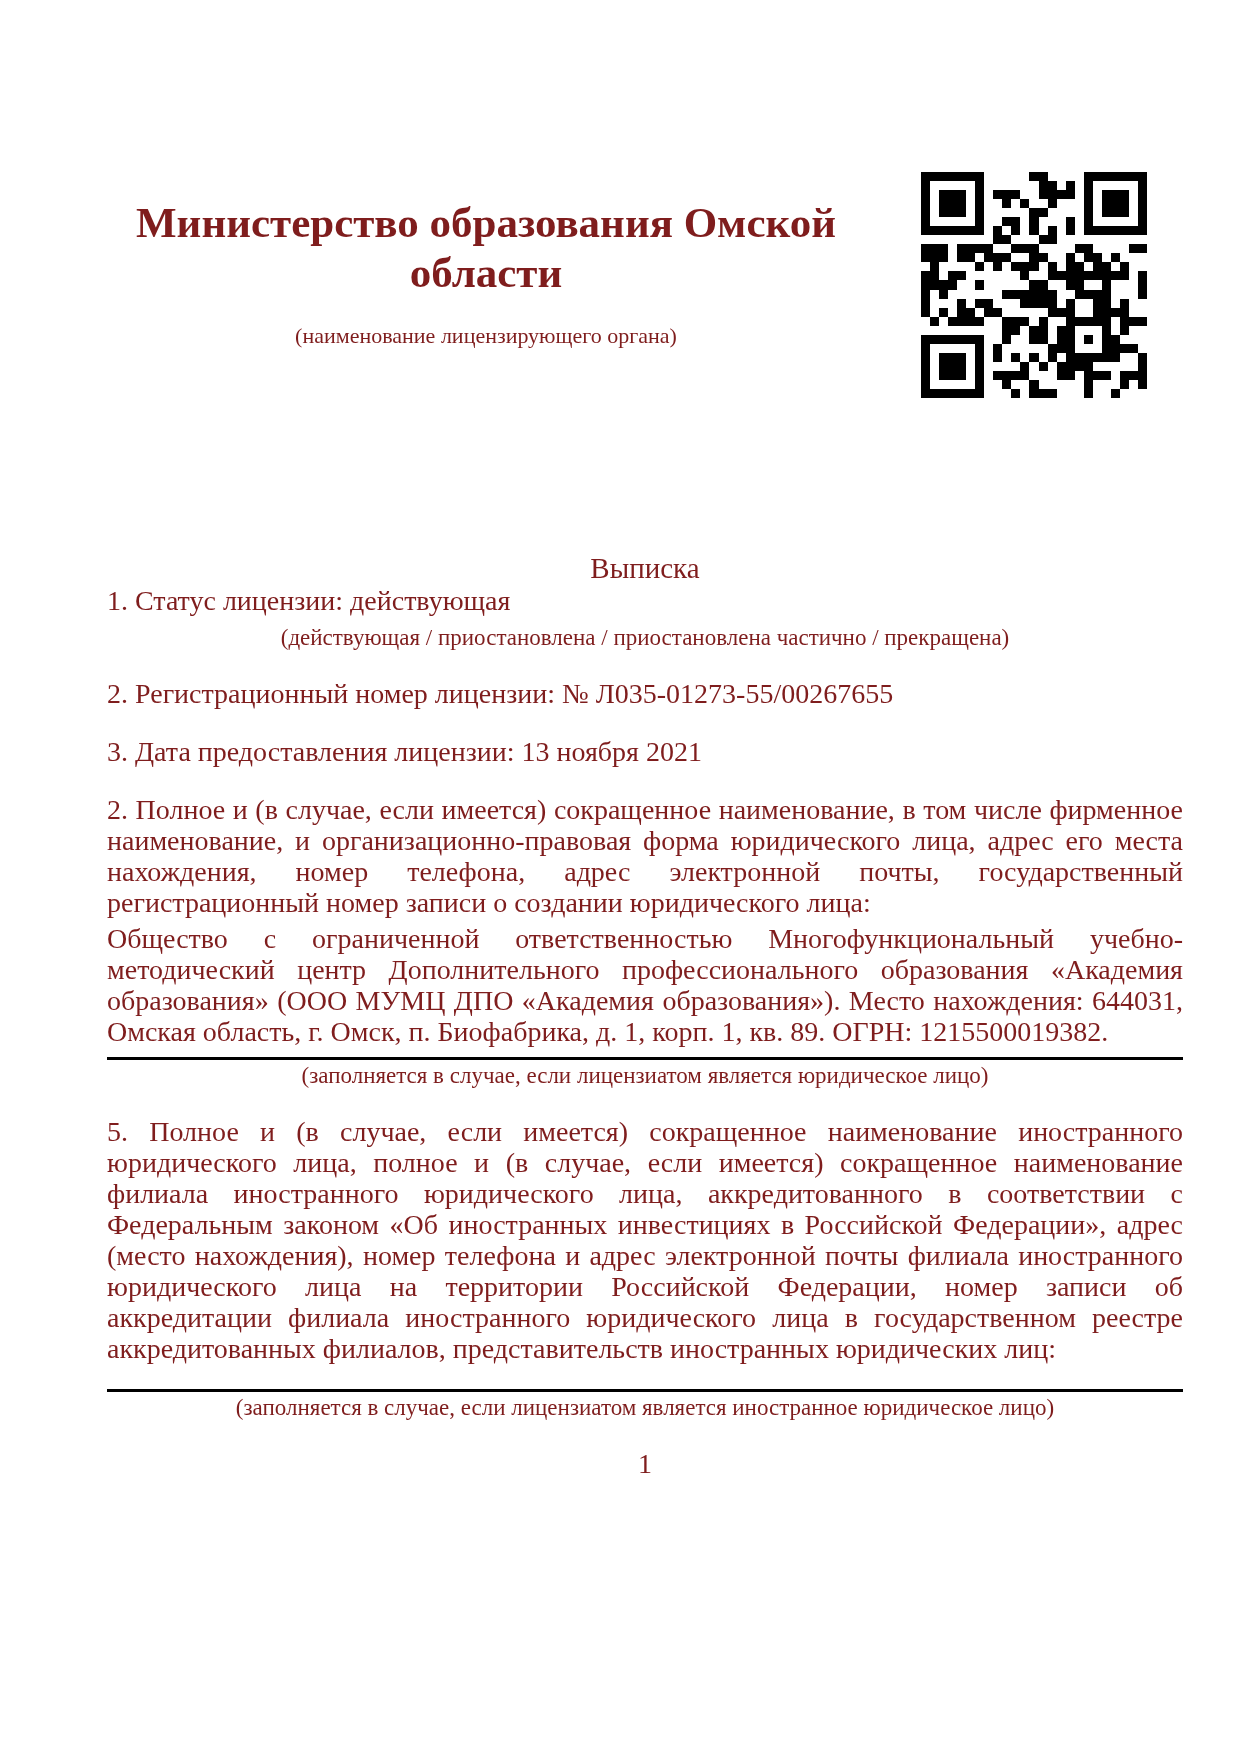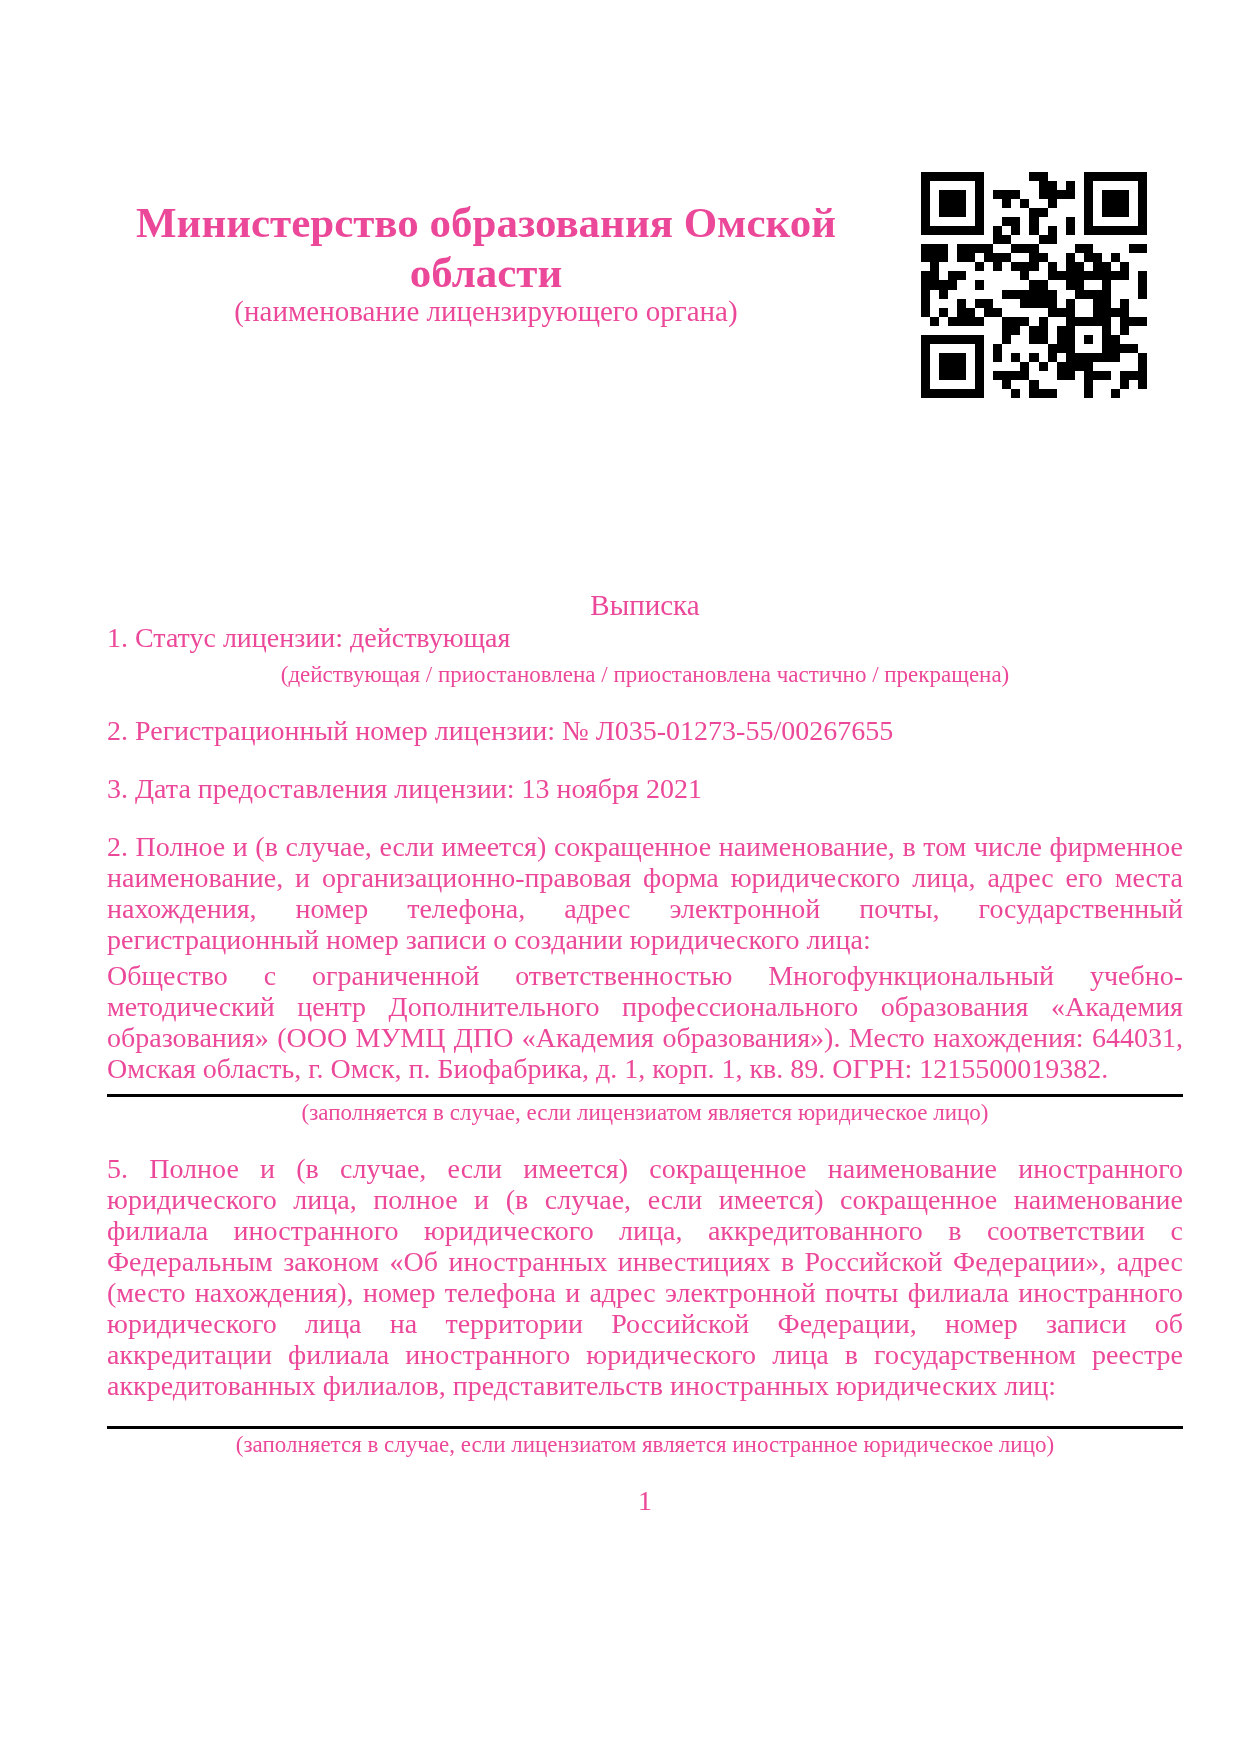--- a/index.html
+++ b/index.html
@@ -1,61 +1,61 @@
 <!DOCTYPE html>
 <html lang="ru"><head>
 <meta charset="utf-8">
 <style>
   html, body { margin: 0; padding: 0; background: #ffffff; }
   .page {
     position: relative;
     width: 1241px;
     height: 1754px;
     background: #ffffff;
-    color: #ec4899;
+    color: #7f1d1d;
     font-family: "Liberation Serif", "DejaVu Serif", serif;
     overflow: hidden;
   }
 
   
   .title-block {
     position: absolute;
     left: 107px;
     top: 198px;
     width: 758px;
     text-align: center;
   }
   .ministry-title {
     font-size: 43px;
     font-weight: bold;
     line-height: 50px;
   }
   .ministry-caption {
-    font-size: 29px;
+    font-size: 22px;
     line-height: 27px;
-    margin-top: 0;
+    margin-top: 24px;
   }
   .qr {
     position: absolute;
     left: 921px;
     top: 172px;
     width: 226px;
     height: 226px;
   }
   .qr svg { width: 100%; height: 100%; shape-rendering: crispEdges; }
 
   
   .content {
     position: absolute;
     left: 107px;
     right: 58px;
     top: 0;
     padding-top: 551px;
   }
-  .doc-title { text-align: center; font-size: 29px; line-height: 34px; margin-top: 37px; }
+  .doc-title { text-align: center; font-size: 29px; line-height: 34px; }
   .doc-title div { white-space: nowrap; }
 
   .body-start { margin-top: 55px; }
   p.item {
     font-size: 28px;
     line-height: 31px;
     text-align: justify;
     margin: 0 0 27px 0;
   }
   p.item.flush { margin-bottom: 0; }

